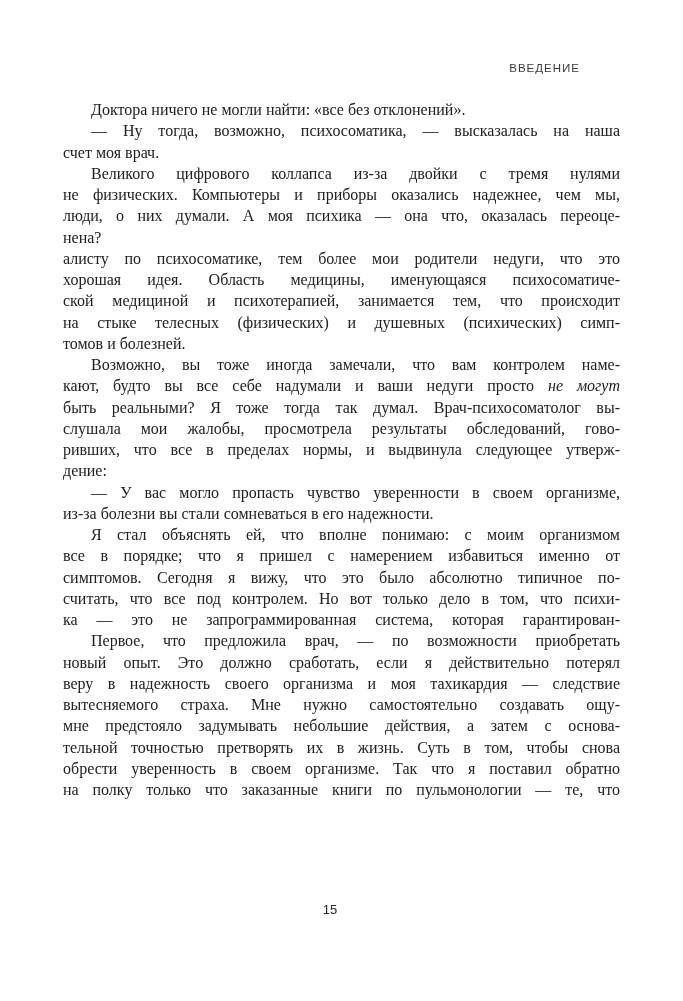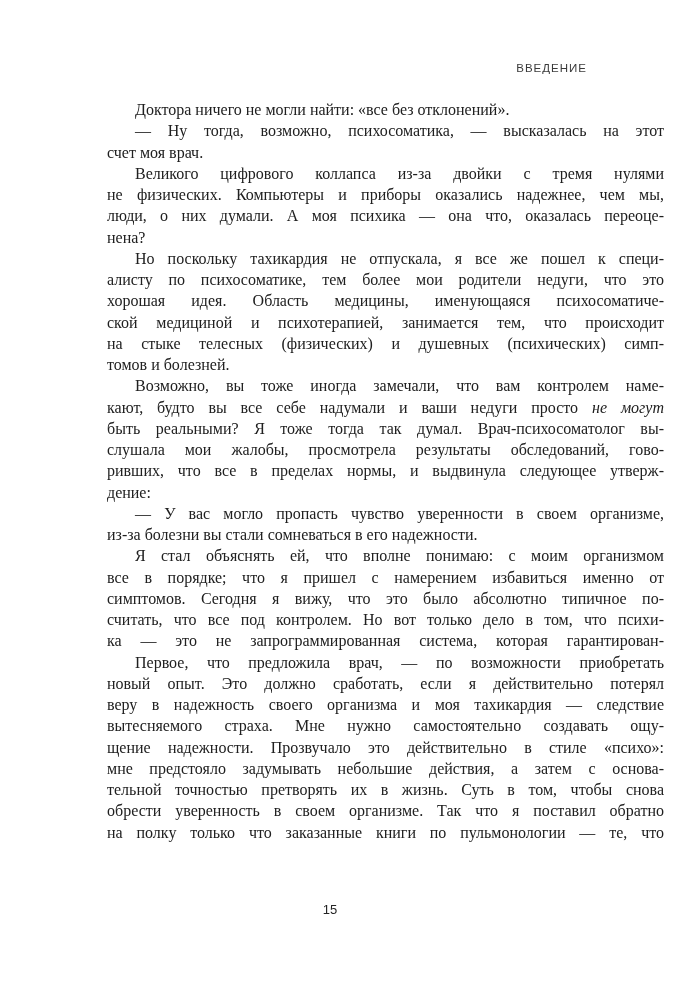--- a/index.html
+++ b/index.html
@@ -14,34 +14,33 @@
     width:683px;height:1001px;
     margin:0 auto;
     background:var(--bg);
     overflow:hidden;
     font-family:"Liberation Serif","DejaVu Serif",serif;
     color:var(--text);
   }
   .running-head{
     position:absolute;
     top:62px;
-    right:96px;
+    right:103px;
     font-family:"Liberation Sans","DejaVu Sans",sans-serif;
     font-size:11.5px;
     letter-spacing:1px;
     color:var(--head);
   }
   .text-block{
     position:absolute;
     left:63px;
     top:99px;
     width:557px;
     font-size:16px;
     line-height:21.25px;
-    margin-left:44px;
   }
   .para{margin:0;padding:0;}
   .line{
     height:21.25px;
     overflow:hidden;
   }
   .line.just{
     text-align:justify;
     text-align-last:justify;
   }
@@ -64,31 +63,30 @@
 <body>
 
 <div class="page">
   <div class="running-head">ВВЕДЕНИЕ</div>
 
   <div class="text-block">
       <div class="para">
         <div class="line ind"><span>Доктора ничего не могли найти: «все без отклонений».</span></div>
       </div>
       <div class="para">
-        <div class="line just ind"><span>— Ну тогда, возможно, психосоматика, — высказалась на этот</span></div>
+        <div class="line just ind"><span>— Ну тогда, возможно, психосоматика, — высказалась на наша</span></div>
         <div class="line"><span>счет моя врач.</span></div>
       </div>
       <div class="para">
         <div class="line just ind"><span>Великого цифрового коллапса из-за двойки с тремя нулями</span></div>
         <div class="line just"><span>не физических. Компьютеры и приборы оказались надежнее, чем мы,</span></div>
         <div class="line just"><span>люди, о них думали. А моя психика — она что, оказалась переоце-</span></div>
         <div class="line"><span>нена?</span></div>
       </div>
       <div class="para">
-        <div class="line just ind"><span>Но поскольку тахикардия не отпускала, я все же пошел к специ-</span></div>
         <div class="line just"><span>алисту по психосоматике, тем более мои родители недуги, что это</span></div>
         <div class="line just"><span>хорошая идея. Область медицины, именующаяся психосоматиче-</span></div>
         <div class="line just"><span>ской медициной и психотерапией, занимается тем, что происходит</span></div>
         <div class="line just"><span>на стыке телесных (физических) и душевных (психических) симп-</span></div>
         <div class="line"><span>томов и болезней.</span></div>
       </div>
       <div class="para">
         <div class="line just ind"><span>Возможно, вы тоже иногда замечали, что вам контролем наме-</span></div>
         <div class="line just"><span>кают, будто вы все себе надумали и ваши недуги просто </span><i>не могут</i></div>
         <div class="line just"><span>быть реальными? Я тоже тогда так думал. Врач-психосоматолог вы-</span></div>
@@ -105,21 +103,20 @@
         <div class="line just"><span>все в порядке; что я пришел с намерением избавиться именно от</span></div>
         <div class="line just"><span>симптомов. Сегодня я вижу, что это было абсолютно типичное по-</span></div>
         <div class="line just"><span>считать, что все под контролем. Но вот только дело в том, что психи-</span></div>
         <div class="line just"><span>ка — это не запрограммированная система, которая гарантирован-</span></div>
       </div>
       <div class="para">
         <div class="line just ind"><span>Первое, что предложила врач, — по возможности приобретать</span></div>
         <div class="line just"><span>новый опыт. Это должно сработать, если я действительно потерял</span></div>
         <div class="line just"><span>веру в надежность своего организма и моя тахикардия — следствие</span></div>
         <div class="line just"><span>вытесняемого страха. Мне нужно самостоятельно создавать ощу-</span></div>
-        <div class="line just"><span>щение надежности. Прозвучало это действительно в стиле «психо»:</span></div>
         <div class="line just"><span>мне предстояло задумывать небольшие действия, а затем с основа-</span></div>
         <div class="line just"><span>тельной точностью претворять их в жизнь. Суть в том, чтобы снова</span></div>
         <div class="line just"><span>обрести уверенность в своем организме. Так что я поставил обратно</span></div>
         <div class="line just"><span>на полку только что заказанные книги по пульмонологии — те, что</span></div>
       </div>
     </div>
 
   <div class="page-number">15</div>
 </div>
 

